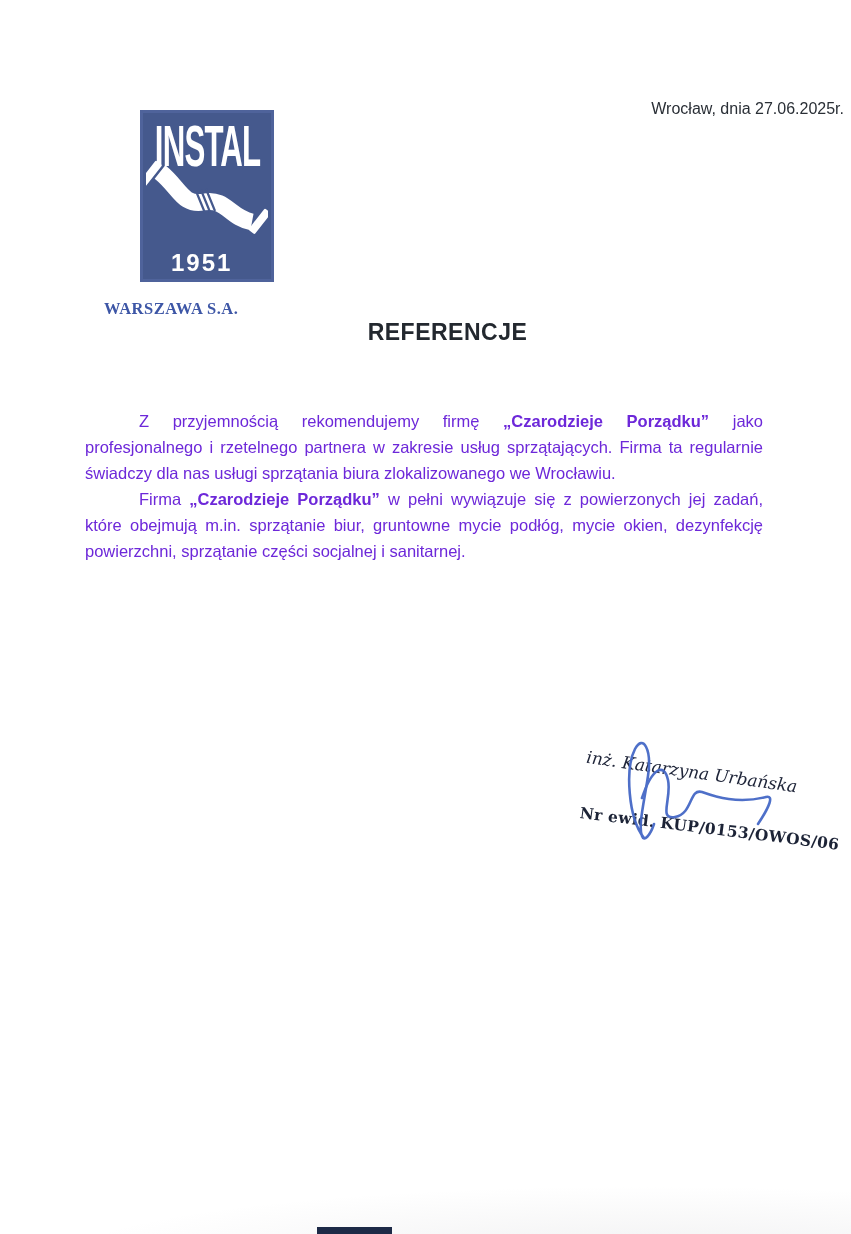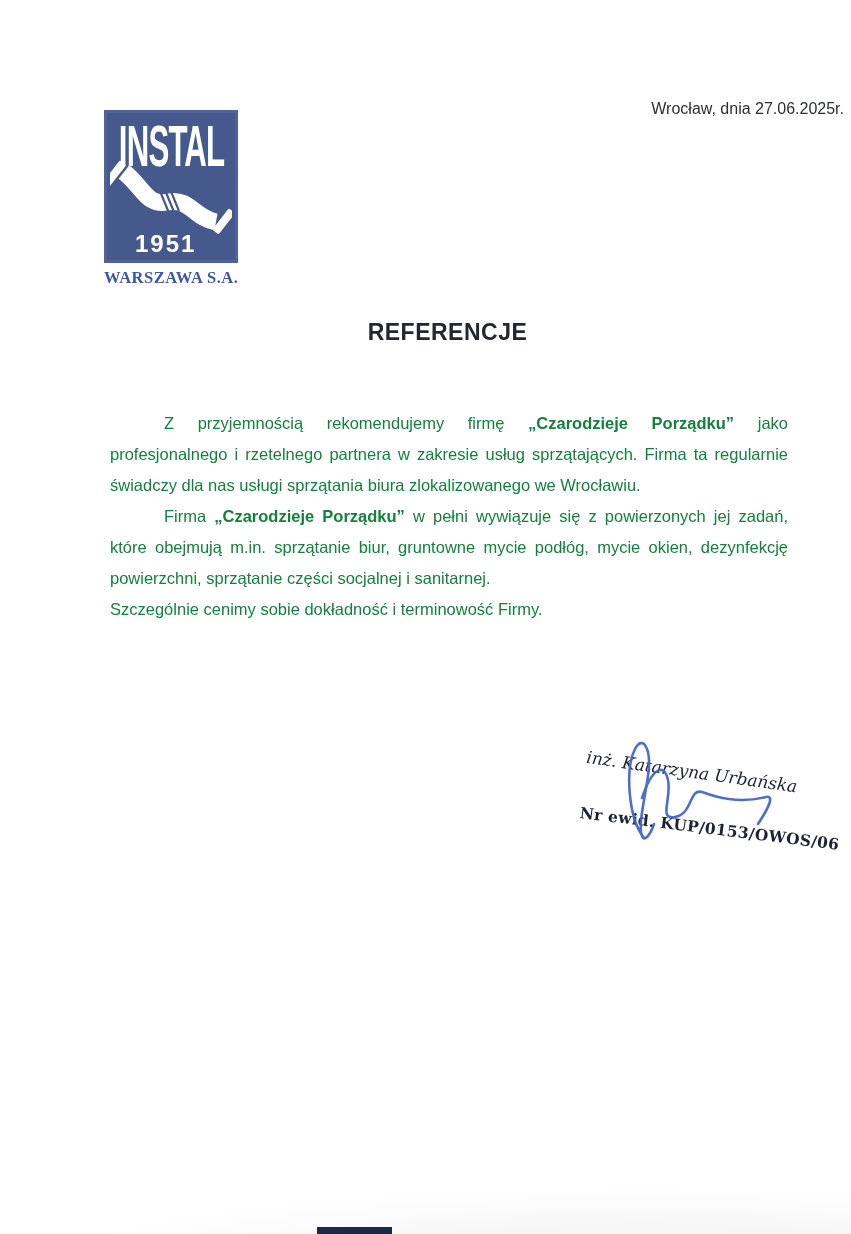--- a/index.html
+++ b/index.html
@@ -18,23 +18,24 @@
     top: 100px;
     right: 51px;
     font-size: 16px;
     color: #2a2f36;
     white-space: nowrap;
   }
   .logo { position: absolute; left: 104px; top: 110px; width: 150px; }
   .logo-box {
     position: relative;
     width: 134px;
-    height: 153px;
+    height: 172px;
     background: #45598d;
     box-shadow: inset 0 0 0 3px #4f639b;
+    margin-left: 36px;
   }
   .logo-brand {
     position: absolute;
     top: 5px; left: 0;
     width: 100%;
     text-align: center;
     color: #ffffff;
     font-weight: bold;
     font-size: 40px;
     letter-spacing: -1px;
@@ -45,46 +46,46 @@
   .logo-year {
     position: absolute;
     bottom: 5px; left: 31px;
     color: #ffffff;
     font-weight: bold;
     font-size: 24px;
     letter-spacing: 2px;
   }
   .pipe-svg { position: absolute; left: 6px; top: 50px; }
   .logo-city {
-    margin-top: 5px;
+    margin-top: 17px;
     color: #3d56a6;
     font-weight: bold;
     font-size: 16.5px;
     letter-spacing: 0.5px;
     font-family: "Liberation Serif", serif;
     white-space: nowrap;
   }
   .title {
     position: absolute;
     top: 319px; left: 0;
     width: 100%;
     text-align: center;
     font-size: 23px;
     font-weight: bold;
     letter-spacing: 0.5px;
     color: #23282f;
   }
   .body-text {
     position: absolute;
-    left: 110px; top: 408px;
+    left: 85px; top: 408px;
     width: 678px;
     font-size: 16.5px;
-    line-height: 31px;
+    line-height: 26px;
     text-align: justify;
-    color: #15803d;
+    color: #6d28d9;
   }
   .body-text p { margin: 0; }
   .indent { text-indent: 54px; }
   strong { font-weight: bold; }
   .sig-name {
     position: absolute;
     left: 588px; top: 747px;
     font-family: "DejaVu Serif", serif;
     font-style: italic;
     font-size: 17px;
@@ -139,21 +140,20 @@
       <div class="logo-year">1951</div>
     </div>
     <div class="logo-city">WARSZAWA S.A.</div>
   </div>
 
   <div class="title">REFERENCJE</div>
 
   <div class="body-text">
     <p class="indent"><span>Z przyjemnością rekomendujemy firmę </span><strong>„Czarodzieje Porządku”</strong><span> jako profesjonalnego i rzetelnego partnera w zakresie usług sprzątających. Firma ta regularnie świadczy dla nas usługi sprzątania biura zlokalizowanego we Wrocławiu.</span></p>
     <p class="indent"><span>Firma </span><strong>„Czarodzieje Porządku”</strong><span> w pełni wywiązuje się z powierzonych jej zadań, które obejmują m.in. sprzątanie biur, gruntowne mycie podłóg, mycie okien, dezynfekcję powierzchni, sprzątanie części socjalnej i sanitarnej.</span></p>
-    <p>Szczególnie cenimy sobie dokładność i terminowość Firmy.</p>
   </div>
 
   <div class="sig-name">inż. Katarzyna Urbańska</div>
   <div class="sig-reg">Nr ewid. KUP/0153/OWOS/06</div>
 
   <svg class="sig-scribble" width="185" height="108" viewBox="0 0 185 108">
     <g fill="none" stroke="#4568c6" stroke-width="2.6" stroke-linecap="round" stroke-linejoin="round" opacity="0.95">
       <path d="M46 102 C30 82 27 32 37 13 C45 -2 54 13 50 40 C46 67 40 90 44 100 C46 106 52 100 56 88"></path>
       <path d="M44 62 C54 32 66 26 70 44 C74 62 60 84 77 81 C95 78 91 52 104 56 C118 61 140 68 168 61 C176 59 172 70 160 88"></path>
     </g>

